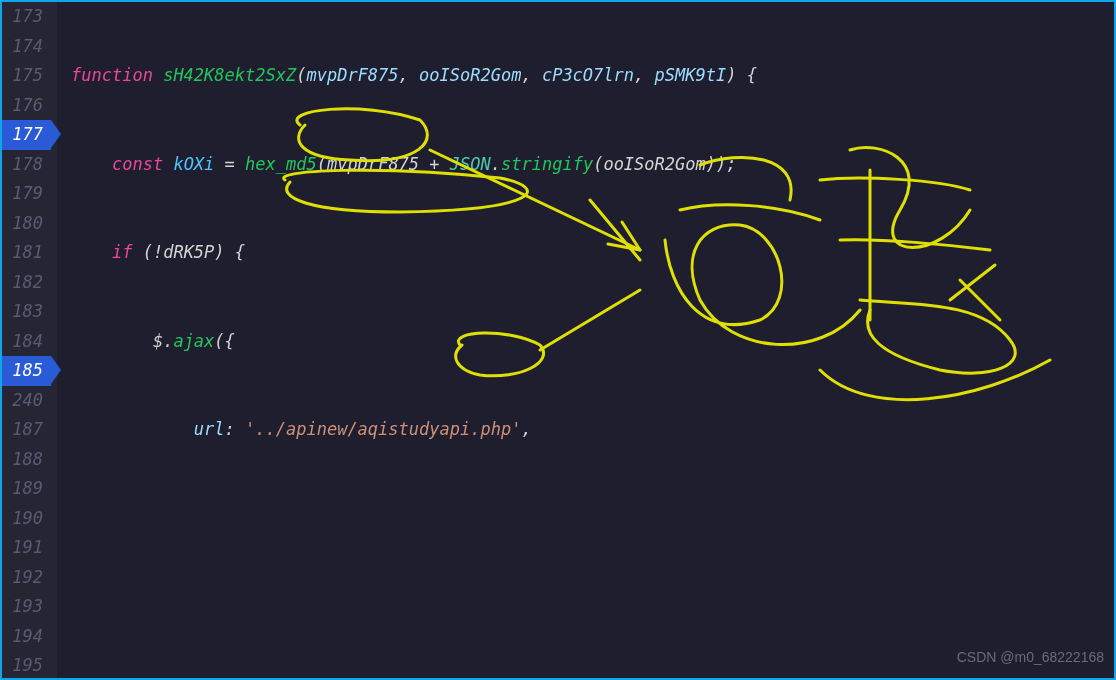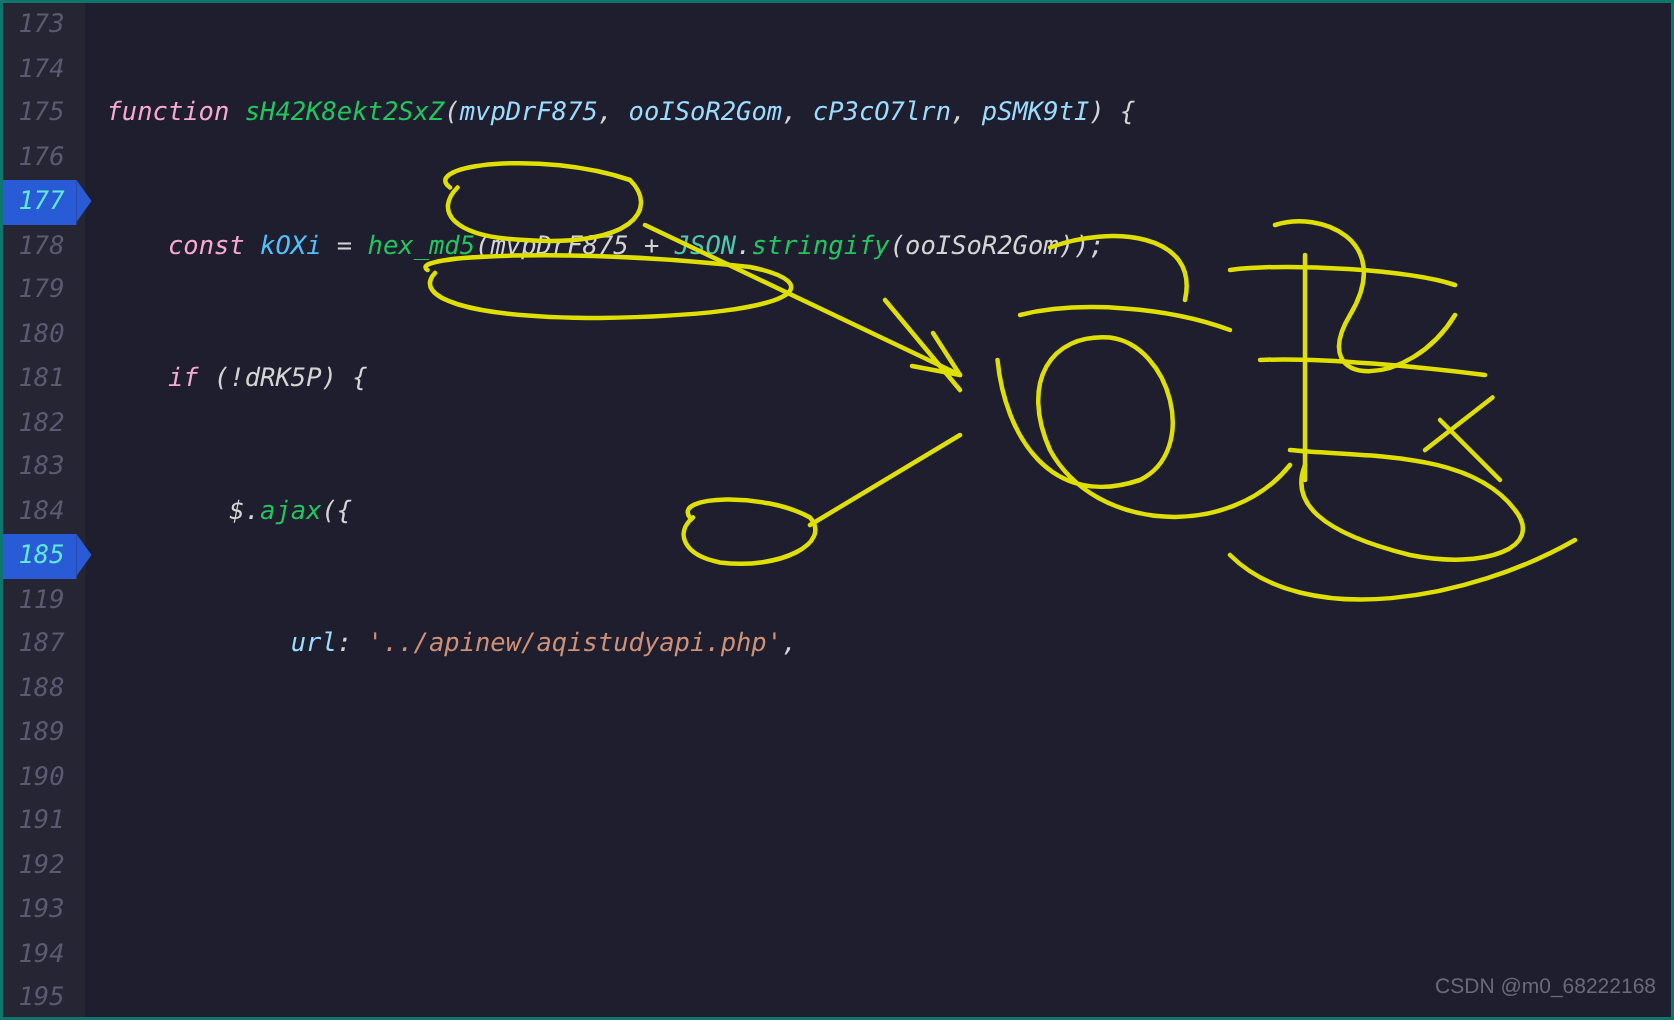--- a/index.html
+++ b/index.html
@@ -10,39 +10,39 @@
     line-height: 29.5px;
     color: #d4d4d4;
     width: 1116px;
     height: 680px;
     overflow: hidden;
     position: relative;
   }
   .editor {
     display: flex;
     height: 100%;
-    border: 2px solid #0f766e;
+    border: 2px solid #0ea5e9;
   }
   .gutter {
     background: #252533;
     width: 55px;
     flex-shrink: 0;
     text-align: right;
     padding-right: 6px;
     color: #5a5a72;
     user-select: none;
     font-style: italic;
   }
   .gutter .ln {
     height: 29.5px;
     padding-right: 8px;
   }
   .gutter .ln.bp {
     background: #2a5bd7;
-    color: #5eead4;
+    color: #ffffff;
     position: relative;
     font-style: italic;
   }
   .gutter .ln.bp::after {
     content: "";
     position: absolute;
     right: -10px;
     top: 0;
     width: 0;
     height: 0;
@@ -52,21 +52,21 @@
   }
   .code {
     flex: 1;
     background: #1e1e2e;
     padding-left: 14px;
     white-space: pre;
     font-style: italic;
     overflow: hidden;
   }
   .code .row { height: 29.5px; }
-  .kw  { color: #f9a8d4; }
+  .kw  { color: #ec4899; }
   .fn  { color: #22c55e; }
   .id  { color: #d4d4d4; }
   .prop{ color: #9cdcfe; }
   .str { color: #ce9178; font-style: italic; }
   .typ { color: #4ec9b0; }
   .par { color: #9cdcfe; }
   .obj { color: #4fc1ff; }
   .annotation-svg {
     position: absolute;
     top: 0; left: 0;
@@ -104,21 +104,21 @@
       <div class="ln">176</div>
       <div class="ln bp">177</div>
       <div class="ln">178</div>
       <div class="ln">179</div>
       <div class="ln">180</div>
       <div class="ln">181</div>
       <div class="ln">182</div>
       <div class="ln">183</div>
       <div class="ln">184</div>
       <div class="ln bp">185</div>
-      <div class="ln">119</div>
+      <div class="ln">240</div>
       <div class="ln">187</div>
       <div class="ln">188</div>
       <div class="ln">189</div>
       <div class="ln">190</div>
       <div class="ln">191</div>
       <div class="ln">192</div>
       <div class="ln">193</div>
       <div class="ln">194</div>
       <div class="ln">195</div>
     </div>

